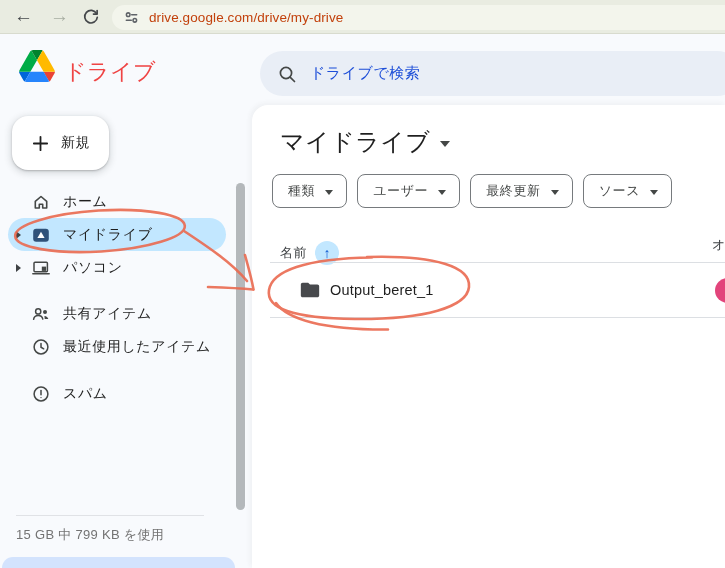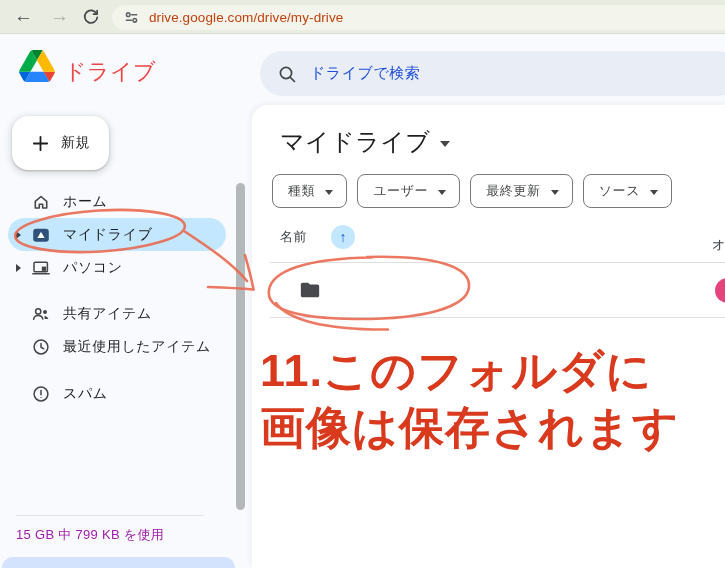--- a/index.html
+++ b/index.html
@@ -32,36 +32,36 @@
   .nav{position:absolute;left:0;top:80px;width:226px;}
   .nav-item{position:relative;height:33px;margin-left:8px;width:218px;border-radius:17px;
     display:flex;align-items:center;cursor:pointer;}
   .nav-item.selected{background:#c2e7ff;}
   .nav-item .twisty{position:absolute;left:8px;width:0;height:0;
     border-top:4px solid transparent;border-bottom:4px solid transparent;border-left:5.5px solid #3f4245;}
   .nav-item .nicon{position:absolute;left:23px;top:6.5px;width:20px;height:20px;color:#444746;}
   .nav-item .nlabel{position:absolute;left:55px;font-size:14px;letter-spacing:.6px;color:#1f1f1f;white-space:nowrap;}
   .gap-a{margin-top:13px;} .gap-b{margin-top:14px;}
   .side-divider{position:absolute;left:16px;top:410px;width:188px;height:1px;background:#e0e2e6;}
-  .storage-text{position:absolute;left:16px;top:421px;font-size:13px;color:#a21caf;letter-spacing:.3px;text-align:center;}
+  .storage-text{position:absolute;left:16px;top:421px;font-size:13px;color:#737373;letter-spacing:.3px;text-align:center;}
   .storage-btn-sliver{position:absolute;left:2px;bottom:0;width:233px;height:11px;
     border-radius:13px 13px 0 0;background:#d3e3fd;cursor:pointer;}
   .side-scrollbar{position:absolute;left:236px;top:78px;width:9px;height:327px;border-radius:5px;background:#b4b8bb;cursor:grab;}
   
   .main-card{position:absolute;left:252px;top:105px;right:0;bottom:0;background:#fff;
     border-radius:16px 0 0 0;box-shadow:-2px -2px 5px rgba(60,64,67,.05);}
   .page-title{position:absolute;left:28px;top:21px;font-size:24px;color:#1f1f1f;letter-spacing:.5px;
     display:flex;align-items:center;gap:10px;cursor:pointer;}
   .caret-down{width:0;height:0;border-left:5px solid transparent;border-right:5px solid transparent;
     border-top:6px solid #444746;margin-top:4px;}
   .chips{position:absolute;left:20px;top:69px;display:flex;gap:10px;}
   .chip{height:34px;border:1px solid #767a7d;border-radius:8px;display:flex;align-items:center;gap:10px;
     padding:0 13px 0 15px;box-sizing:border-box;font-size:13px;color:#444746;letter-spacing:.6px;cursor:pointer;background:#fff;}
   .chip .caret-down{border-left-width:4.5px;border-right-width:4.5px;border-top-width:5px;margin-top:2px;}
-  .list-header{position:absolute;left:28px;top:120px;display:flex;align-items:center;gap:24px;cursor:pointer;}
+  .list-header{position:absolute;left:28px;top:136px;display:flex;align-items:center;gap:8px;cursor:pointer;}
   .col-name{font-size:13px;color:#3f4245;letter-spacing:.5px;}
   .sort-circle{width:24px;height:24px;border-radius:50%;background:#c2e7ff;display:flex;align-items:center;
     justify-content:center;font-size:14px;font-weight:bold;color:#0b57d0;cursor:pointer;}
   .col-owner{position:absolute;left:460px;top:131px;font-size:13px;color:#3f4245;}
   .hdiv{position:absolute;left:18px;right:0;height:1px;background:#dcdfe3;}
   .file-row{position:absolute;left:0;right:0;top:158px;height:54px;cursor:pointer;}
   .file-row .ficon{position:absolute;left:47px;top:16px;width:22px;height:22px;}
   .file-row .fname{position:absolute;left:78px;top:19px;font-size:14.5px;color:#1f1f1f;letter-spacing:.2px;}
   .avatar{position:absolute;left:463px;top:15px;width:25px;height:25px;border-radius:50%;}
   .annotation{position:absolute;left:8px;top:238px;font-size:45px;line-height:1.26;font-weight:800;
@@ -229,29 +229,26 @@
   <div class="col-owner">オ</div>
 
   <div class="hdiv" style="top:157px"></div>
 
   <div class="file-row">
     <span class="ficon">
       <svg viewBox="0 0 24 24" width="22" height="22">
         <path d="M10 4H4c-1.1 0-2 .9-2 2v12c0 1.1.9 2 2 2h16c1.1 0 2-.9 2-2V8c0-1.1-.9-2-2-2h-8l-2-2z" fill="#47494c"></path>
       </svg>
     </span>
+    <span class="fname">Output_beret_1</span>
     <span class="avatar" style="background:#e2447b"></span>
   </div>
 
   <div class="hdiv" style="top:212px"></div>
 
-  <div class="annotation">
-    <div>11.このフォルダに</div>
-    <div>画像は保存されます</div>
-  </div>
 </div>
 
 <div class="overlay">
   <svg width="725" height="568" viewBox="0 0 725 568" fill="none" stroke="#ea6a50" stroke-width="2.6" stroke-linecap="round" opacity="0.9">
     <g>
       <ellipse cx="100" cy="231" rx="85" ry="20.5" transform="rotate(-3.5 100 231)"></ellipse>
     </g>
     <g>
       <path d="M184 231 C 208 247, 231 262, 247 281"></path>
       <path d="M208 287 C 223 287.5, 238 288, 253 289.5"></path>

